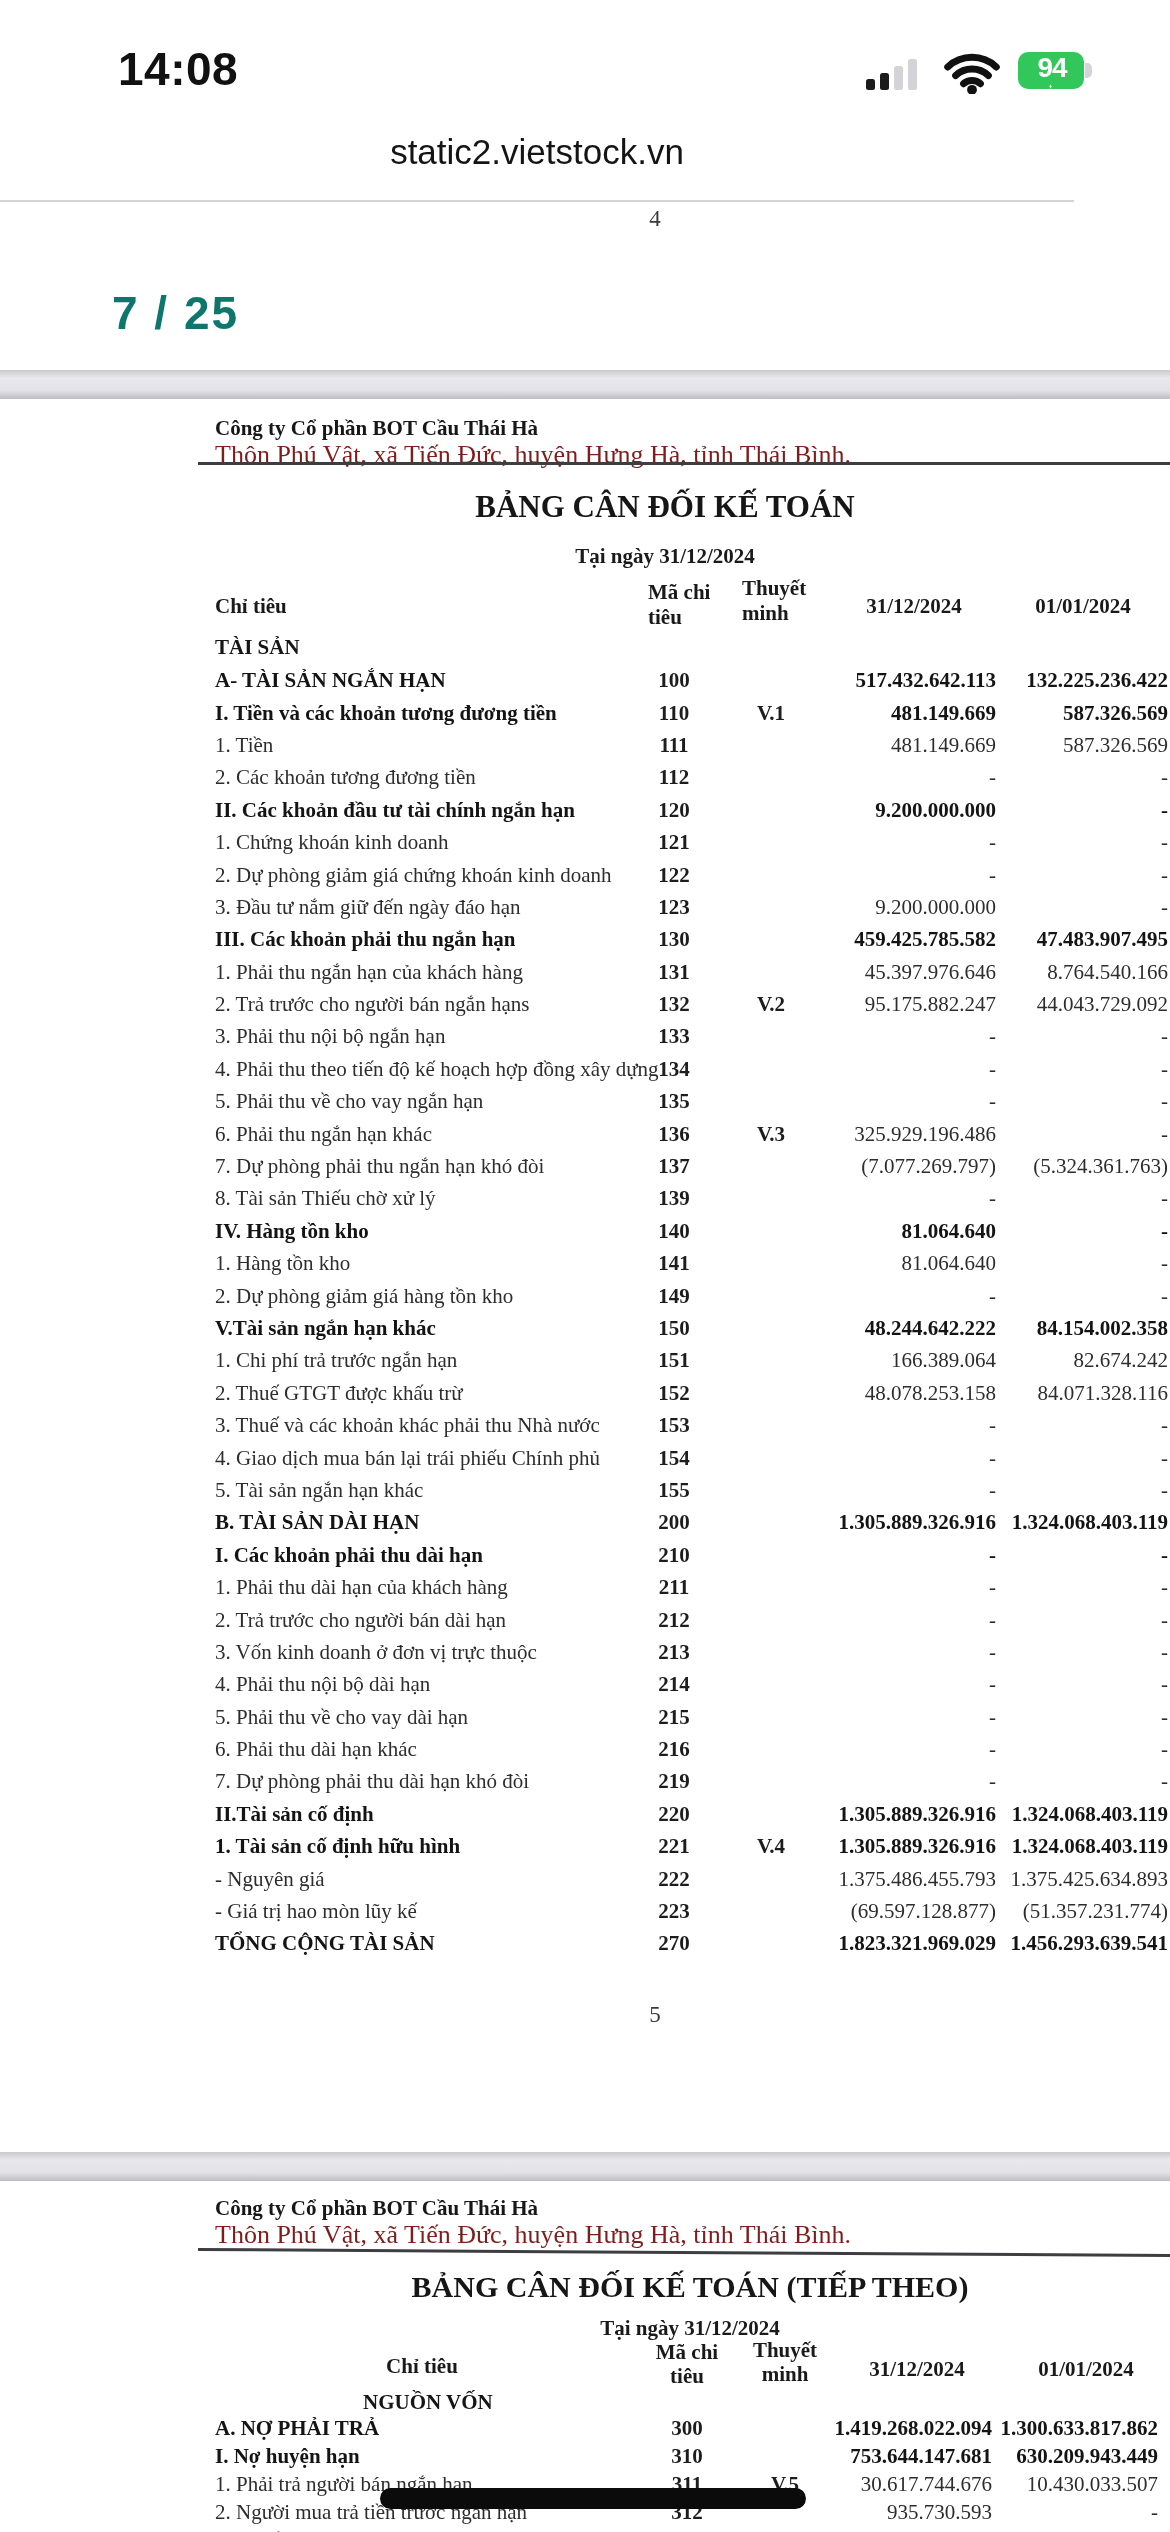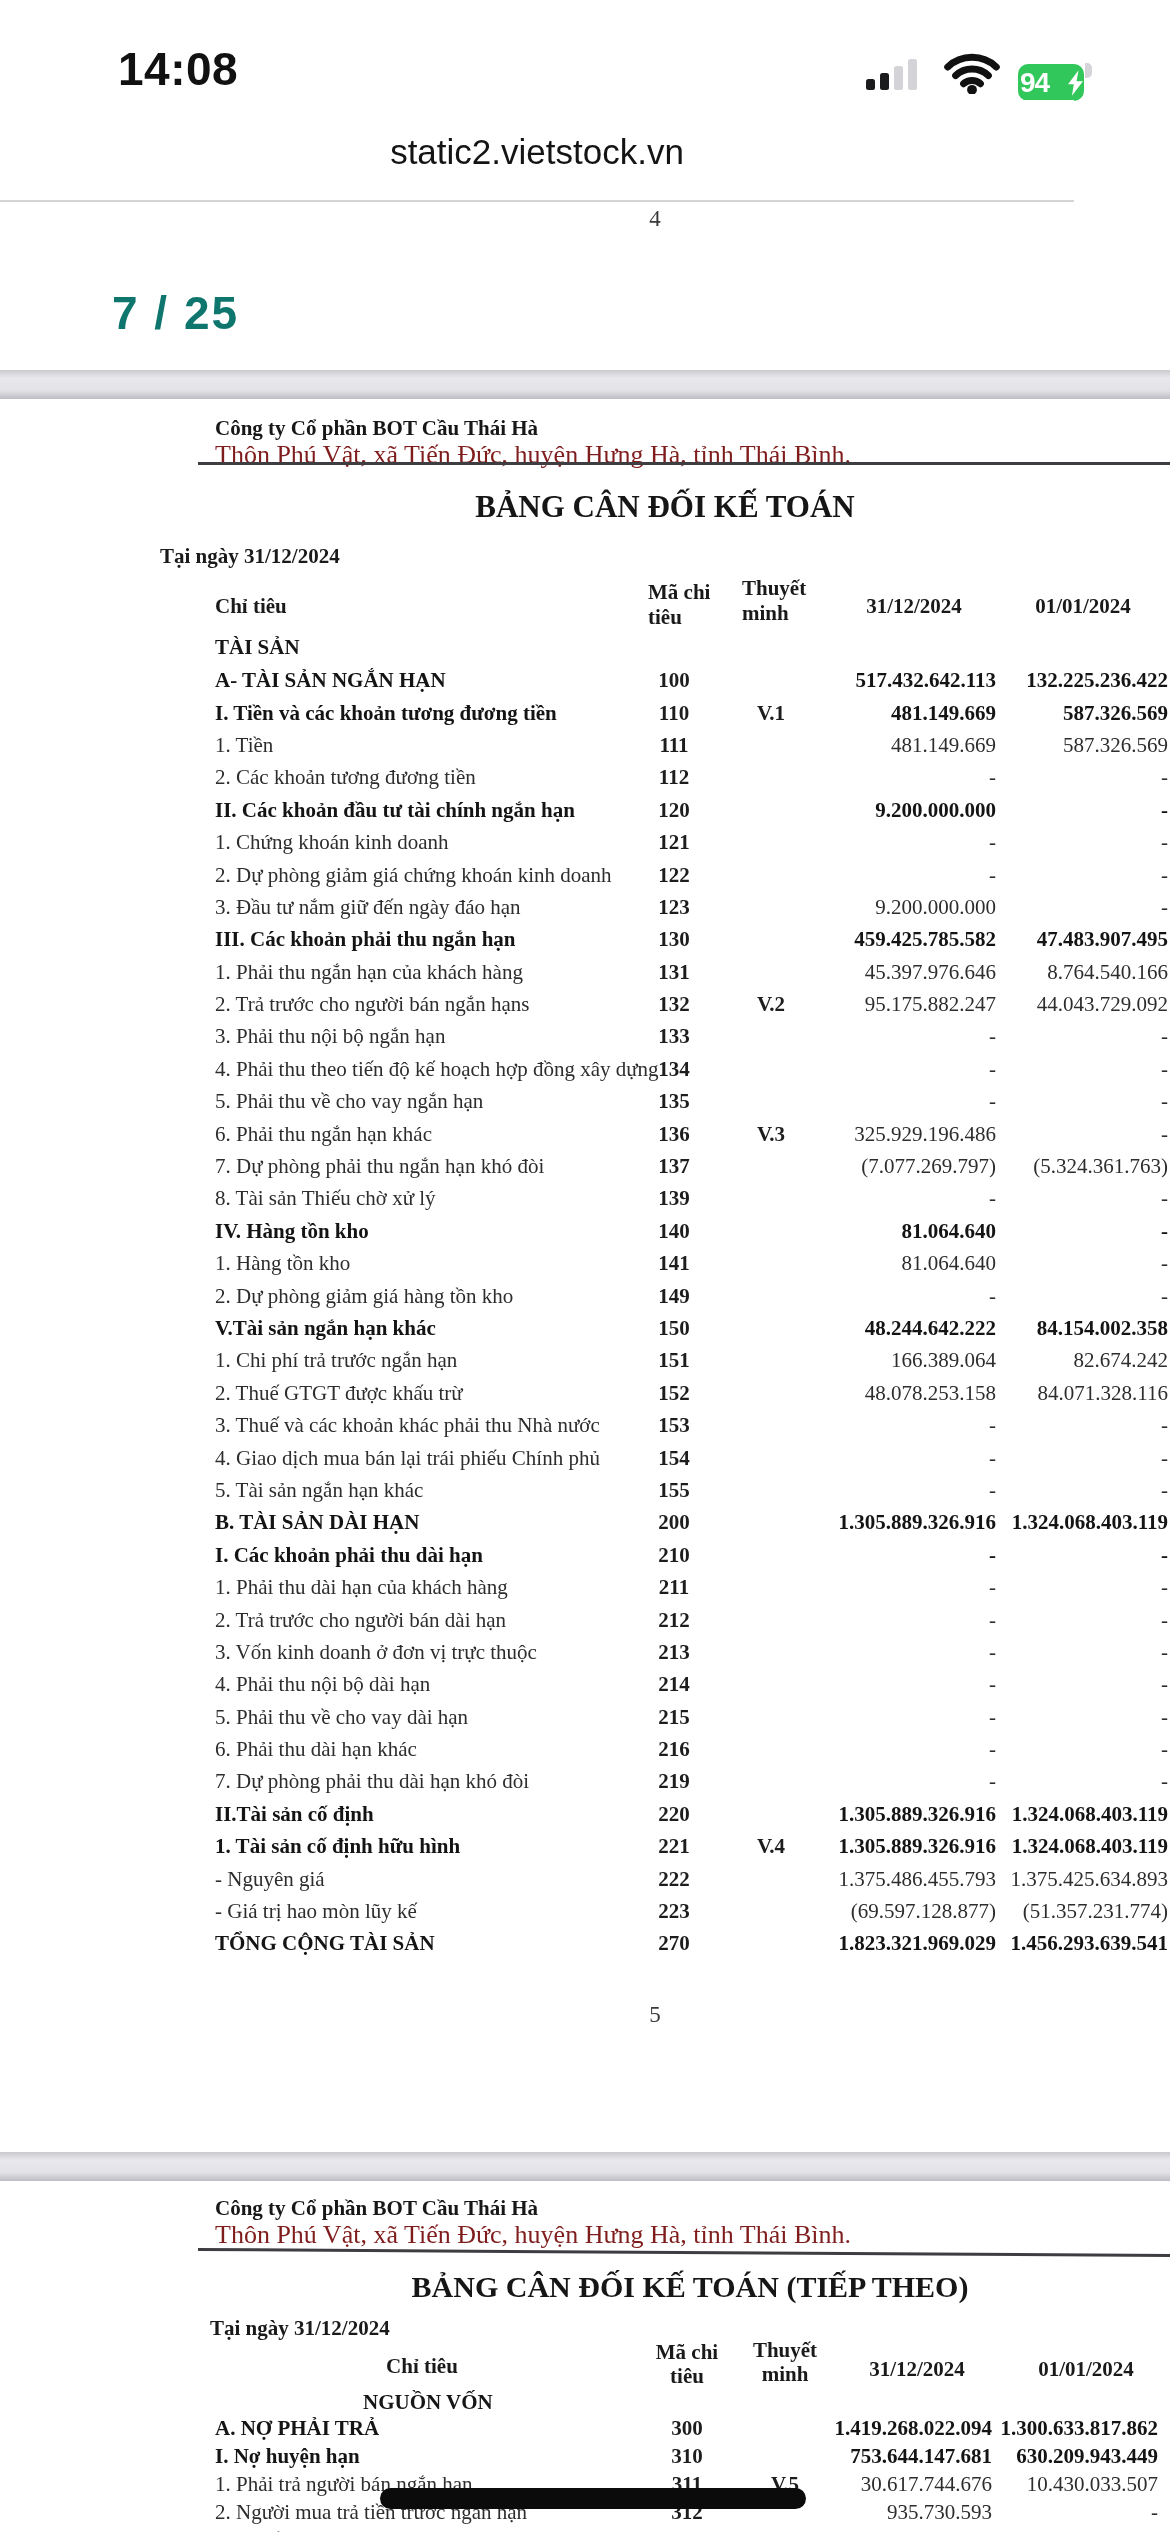--- a/index.html
+++ b/index.html
@@ -13,43 +13,43 @@
   .status-bar{position:absolute;left:0;top:0;width:1170px;height:100px;background:#fff;}
   .time{position:absolute;left:118px;top:42px;font-size:46px;font-weight:600;color:#111;letter-spacing:.5px;}
   .cell-icon{position:absolute;left:866px;top:58px;width:64px;height:32px;}
   .cell-icon i{position:absolute;bottom:0;width:9px;border-radius:2.5px;display:block;}
   .cell-icon i:nth-child(1){left:0;height:11px;background:#1b1b1d;}
   .cell-icon i:nth-child(2){left:14px;height:17px;background:#1b1b1d;}
   .cell-icon i:nth-child(3){left:28px;height:24px;background:#d3d3d8;}
   .cell-icon i:nth-child(4){left:42px;height:31px;background:#d3d3d8;}
   .wifi-icon{position:absolute;left:944px;top:52px;}
   .battery{position:absolute;left:1018px;top:52px;width:78px;height:37px;}
-  .battery-body{position:absolute;left:0;top:12px;width:66px;height:37px;border-radius:10px;background:#32c75a;
-    display:flex;align-items:center;justify-content:space-between;}
+  .battery-body{position:absolute;left:0;top:0;width:66px;height:37px;border-radius:10px;background:#32c75a;
+    display:flex;align-items:center;justify-content:space-between;flex-direction:column;}
   .battery-body .lvl{color:#fff;font-size:28px;font-weight:700;letter-spacing:-1px;margin-left:2px;}
   .battery-nub{position:absolute;right:4px;top:11px;width:7px;height:15px;background:#d4d4d9;border-radius:0 5px 5px 0;}
   
   .url-bar{position:absolute;left:0;top:100px;width:1074px;height:100px;background:#fff;border-bottom:2px solid #d5d5d7;}
   .url-text{position:absolute;left:0;right:0;top:32px;text-align:center;font-size:35px;color:#141414;font-weight:400;}
   
   .viewer{position:absolute;left:0;top:202px;width:1170px;height:2330px;background:#fff;}
   .doc{font-family:"Liberation Serif","DejaVu Serif",serif;color:#1e1e1e;}
   .prev-footer{position:absolute;left:600px;top:4px;width:110px;text-align:center;font-size:23px;color:#3a3a3a;}
   .page-indicator{position:absolute;left:112px;top:84px;font-size:46px;font-weight:600;color:#0f766e;letter-spacing:2px;
     font-family:"Liberation Sans","DejaVu Sans",sans-serif;}
   .divider{position:absolute;left:0;width:1170px;height:29px;
     background:linear-gradient(#c9c9ce 0%,#e9e9ed 28%,#e3e3e7 70%,#bcbcc3 100%);}
   .divider-1{top:168px;}
   .divider-2{top:1950px;}
   
   .company-name{position:absolute;left:215px;font-size:21px;font-weight:700;color:#171717;white-space:nowrap;}
   .company-address{position:absolute;left:215px;font-size:26px;color:#7f1d1d;white-space:nowrap;}
   .header-underline{position:absolute;left:198px;width:972px;height:3px;background:#3e3e42;}
   .doc-title{position:absolute;text-align:center;font-weight:700;color:#161616;white-space:nowrap;}
-  .doc-subtitle{position:absolute;text-align:left;font-weight:700;color:#1a1a1a;white-space:nowrap;}
+  .doc-subtitle{position:absolute;text-align:center;font-weight:700;color:#1a1a1a;white-space:nowrap;}
   .colhead{position:absolute;font-size:21px;font-weight:700;color:#1a1a1a;white-space:pre-line;}
   .section-heading{position:absolute;font-size:21px;font-weight:700;color:#161616;}
   
   .rows{position:absolute;left:0;width:1170px;}
   .trow{position:relative;height:32.4px;font-size:21px;color:#2d2d2d;}
   .trow span{position:absolute;top:50%;transform:translateY(-50%);white-space:nowrap;}
   .trow .c-label{left:215px;}
   .trow .c-code{left:646px;width:56px;text-align:center;font-weight:600;color:#1d1d1d;}
   .trow .c-note{left:734px;width:74px;text-align:center;font-weight:600;color:#1d1d1d;}
   .trow .c-v1{left:770px;width:226px;text-align:right;}

